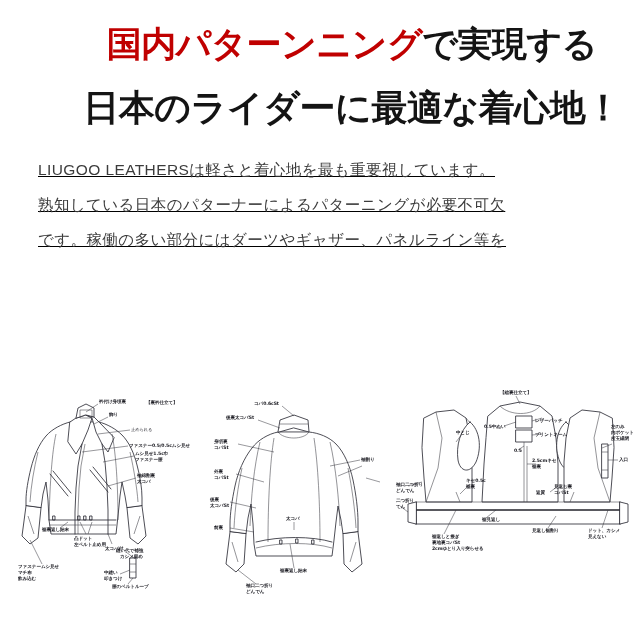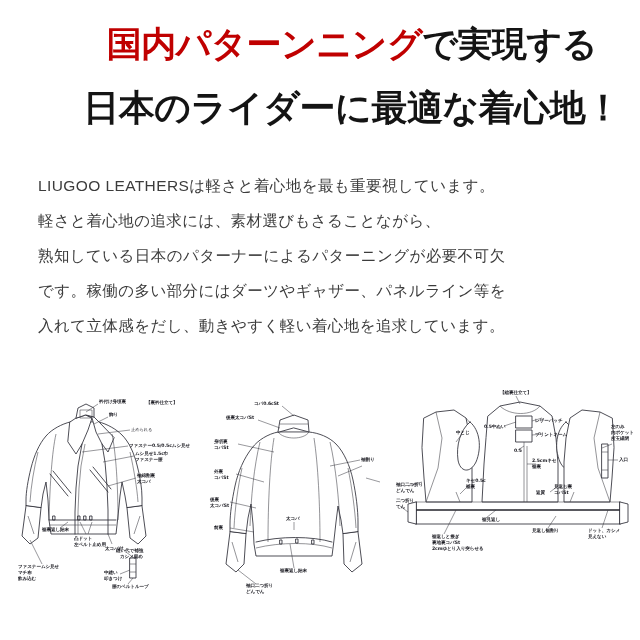--- a/index.html
+++ b/index.html
@@ -38,22 +38,23 @@
   .hl-black { color: #141414; }
   .headline-line-2 {
     font-size: 36px;
     margin-top: 12px;
   }
 
   
   .body-copy {
     position: absolute;
     left: 38px;
-    top: 168px;
+    top: 152px;
     width: 580px;
+    text-decoration: underline;
   }
   .body-line {
     display: block;
     font-size: 15.5px;
     line-height: 35px;
     color: #3c3c3c;
     letter-spacing: 0.4px;
     white-space: nowrap;
   }
 
@@ -103,24 +104,22 @@
 
   <div class="headline">
     <span class="headline-line headline-line-1">
       <span class="hl-red">国内パターンニング</span><span class="hl-black">で実現する</span>
     </span>
     <span class="headline-line headline-line-2 hl-black">日本のライダーに最適な着心地！</span>
   </div>
 
   <div class="body-copy">
     <span class="body-line">LIUGOO LEATHERSは軽さと着心地を最も重要視しています。</span>
-    <span class="body-line">軽さと着心地の追求には、素材選びもさることながら、</span>
     <span class="body-line">熟知している日本のパターナーによるパターニングが必要不可欠</span>
     <span class="body-line">です。稼働の多い部分にはダーツやギャザー、パネルライン等を</span>
-    <span class="body-line">入れて立体感をだし、動きやすく軽い着心地を追求しています。</span>
   </div>
 
   <div class="tech-board">
 
     <div class="tech-fig" id="fig-front">
       <svg viewBox="0 0 200 215" xmlns="http://www.w3.org/2000/svg">
 
         <path class="ln fillw" d="M62 40 C54 42 44 47 38 54 C31 62 26 74 23 86 C20 98 18 110 18 118 L18 124 L33 126 L35 112 L38 100 L40 118 L41 138 L43 152 L108 152 L110 134 L112 114 L114 100 L117 114 L119 126 L134 124 L134 116 C134 106 132 94 129 83 C126 71 121 60 114 53 C108 47 99 42 91 40 Z"></path>
 
         <path class="ln fillw" d="M62 40 L68 36 L78 33 L84 36 L80 48 L74 62 L68 72 L60 60 Z"></path>

